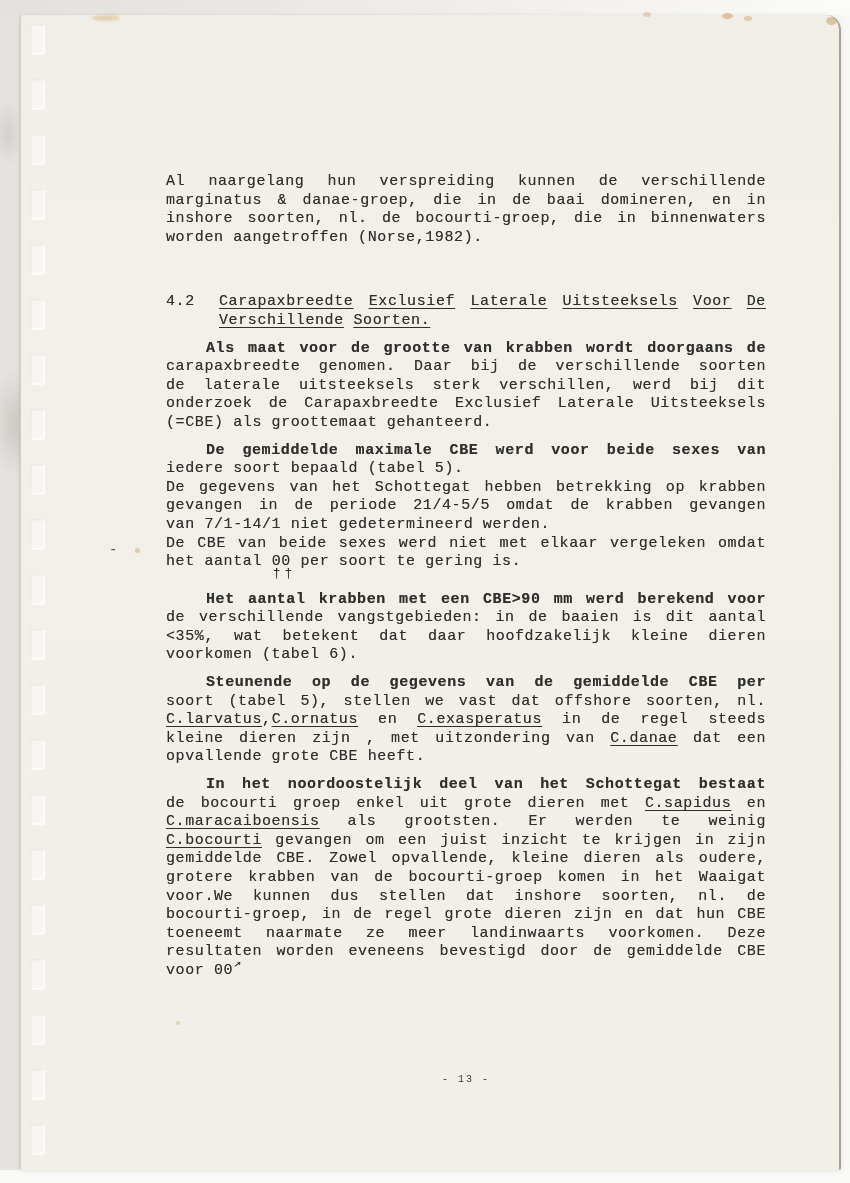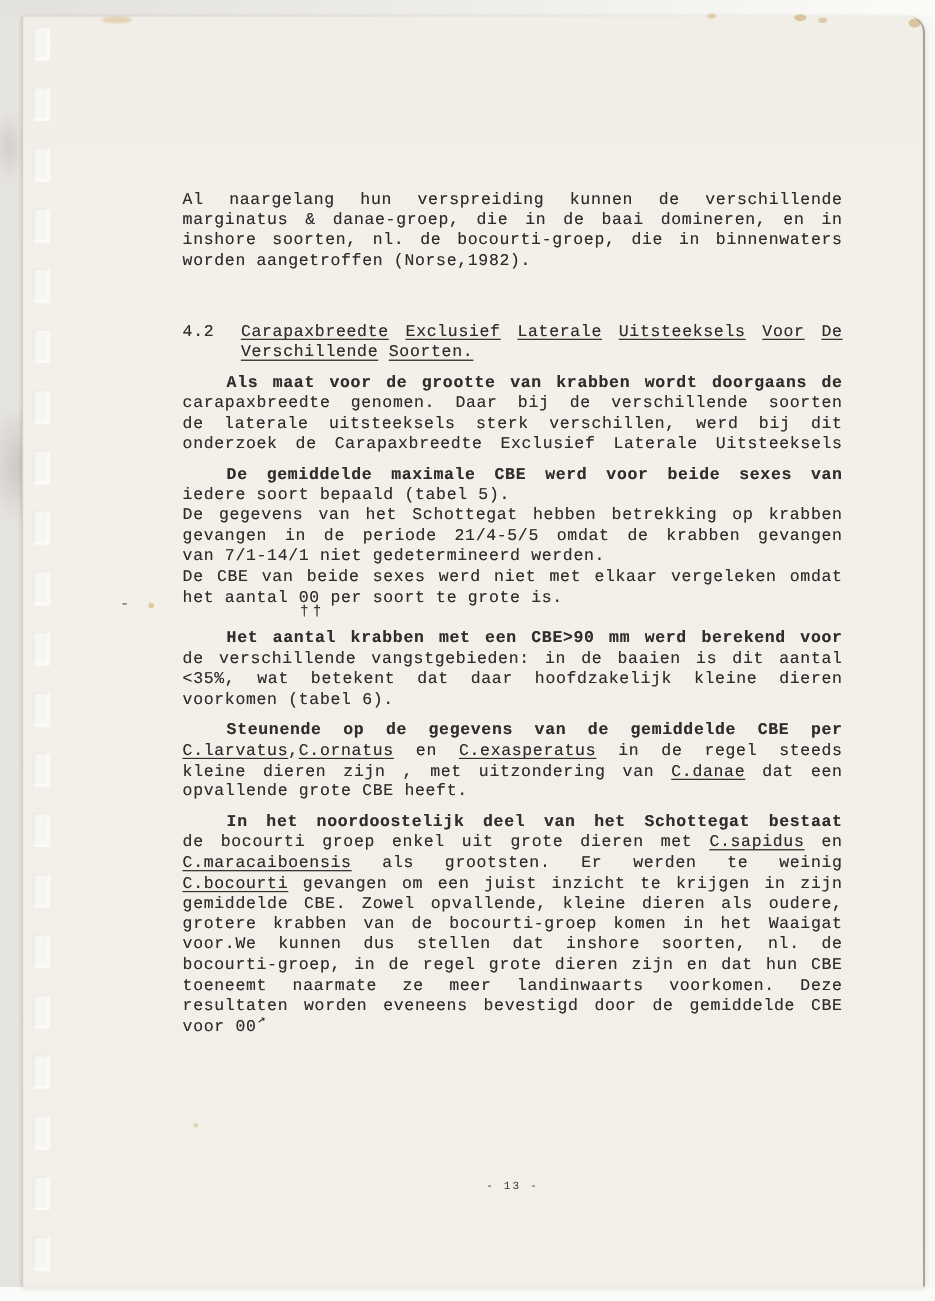--- a/index.html
+++ b/index.html
@@ -103,38 +103,40 @@
           <div>
             <div class="line just"><span class="u">Carapaxbreedte</span><span> </span><span class="u">Exclusief</span><span> </span><span class="u">Laterale</span><span> </span><span class="u">Uitsteeksels</span><span> </span><span class="u">Voor</span><span> </span><span class="u">De</span></div>
             <div class="line"><span class="u">Verschillende</span><span> </span><span class="u">Soorten.</span></div>
           </div>
         </div>
         <div class="block para">
           <div class="line just ind"><span>Als maat voor de grootte van krabben wordt doorgaans de</span></div>
           <div class="line just"><span>carapaxbreedte genomen. Daar bij de verschillende soorten</span></div>
           <div class="line just"><span>de laterale uitsteeksels sterk verschillen, werd bij dit</span></div>
           <div class="line just"><span>onderzoek de Carapaxbreedte Exclusief Laterale Uitsteeksels</span></div>
+          <div class="line"><span>(=CBE) als groottemaat gehanteerd.</span></div>
         </div>
         <div class="block para">
           <div class="line just ind"><span>De gemiddelde maximale CBE werd voor beide sexes van</span></div>
           <div class="line"><span>iedere soort bepaald (tabel 5).</span></div>
           <div class="line just"><span>De gegevens van het Schottegat hebben betrekking op krabben</span></div>
           <div class="line just"><span>gevangen in de periode 21/4-5/5 omdat de krabben gevangen</span></div>
           <div class="line"><span>van 7/1-14/1 niet gedetermineerd werden.</span></div>
           <div class="line just"><span>De CBE van beide sexes werd niet met elkaar vergeleken omdat</span></div>
-          <div class="line"><span>het aantal </span><span class="sym sym-female"><span class="base">00</span><span class="mark">††</span></span><span> per soort te grote is.</span></div>
+          <div class="line"><span>het aantal </span><span class="sym sym-female"><span class="base">00</span><span class="mark">††</span></span><span> per soort te gering is.</span></div>
         </div>
         <div class="block para">
           <div class="line just ind"><span>Het aantal krabben met een CBE&gt;90 mm werd berekend voor</span></div>
           <div class="line just"><span>de verschillende vangstgebieden: in de baaien is dit aantal</span></div>
           <div class="line just"><span>&lt;35%, wat betekent dat daar hoofdzakelijk kleine dieren</span></div>
           <div class="line"><span>voorkomen (tabel 6).</span></div>
         </div>
         <div class="block para">
           <div class="line just ind"><span>Steunende op de gegevens van de gemiddelde CBE per</span></div>
+          <div class="line just"><span>soort (tabel 5), stellen we vast dat offshore soorten, nl.</span></div>
           <div class="line just"><span class="u">C.larvatus</span><span>,</span><span class="u">C.ornatus</span><span> en </span><span class="u">C.exasperatus</span><span> in de regel steeds</span></div>
           <div class="line just"><span>kleine dieren zijn , met uitzondering van </span><span class="u">C.danae</span><span> dat een</span></div>
           <div class="line"><span>opvallende grote CBE heeft.</span></div>
         </div>
         <div class="block para">
           <div class="line just ind"><span>In het noordoostelijk deel van het Schottegat bestaat</span></div>
           <div class="line just"><span>de bocourti groep enkel uit grote dieren met </span><span class="u">C.sapidus</span><span> en</span></div>
           <div class="line just"><span class="u">C.maracaiboensis</span><span> als grootsten. Er werden te weinig</span></div>
           <div class="line just"><span class="u">C.bocourti</span><span> gevangen om een juist inzicht te krijgen in zijn</span></div>
           <div class="line just"><span>gemiddelde CBE. Zowel opvallende, kleine dieren als oudere,</span></div>

